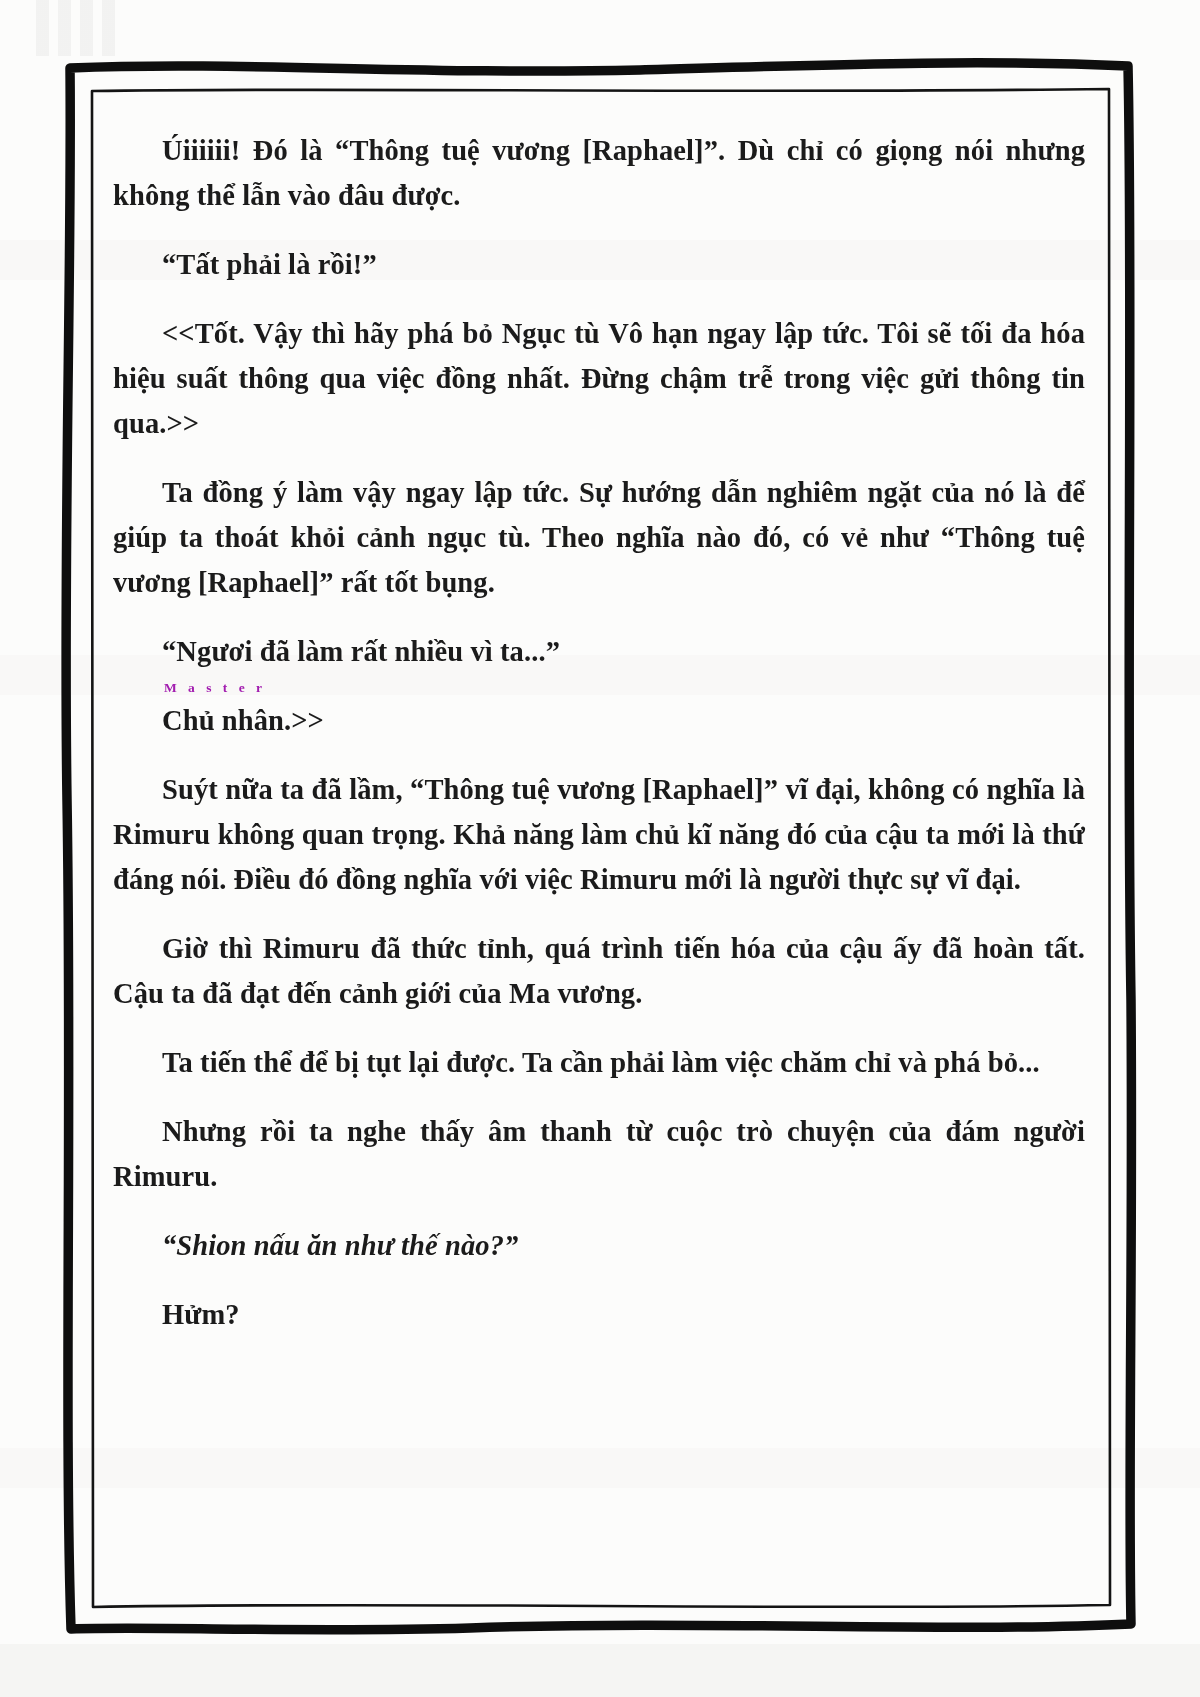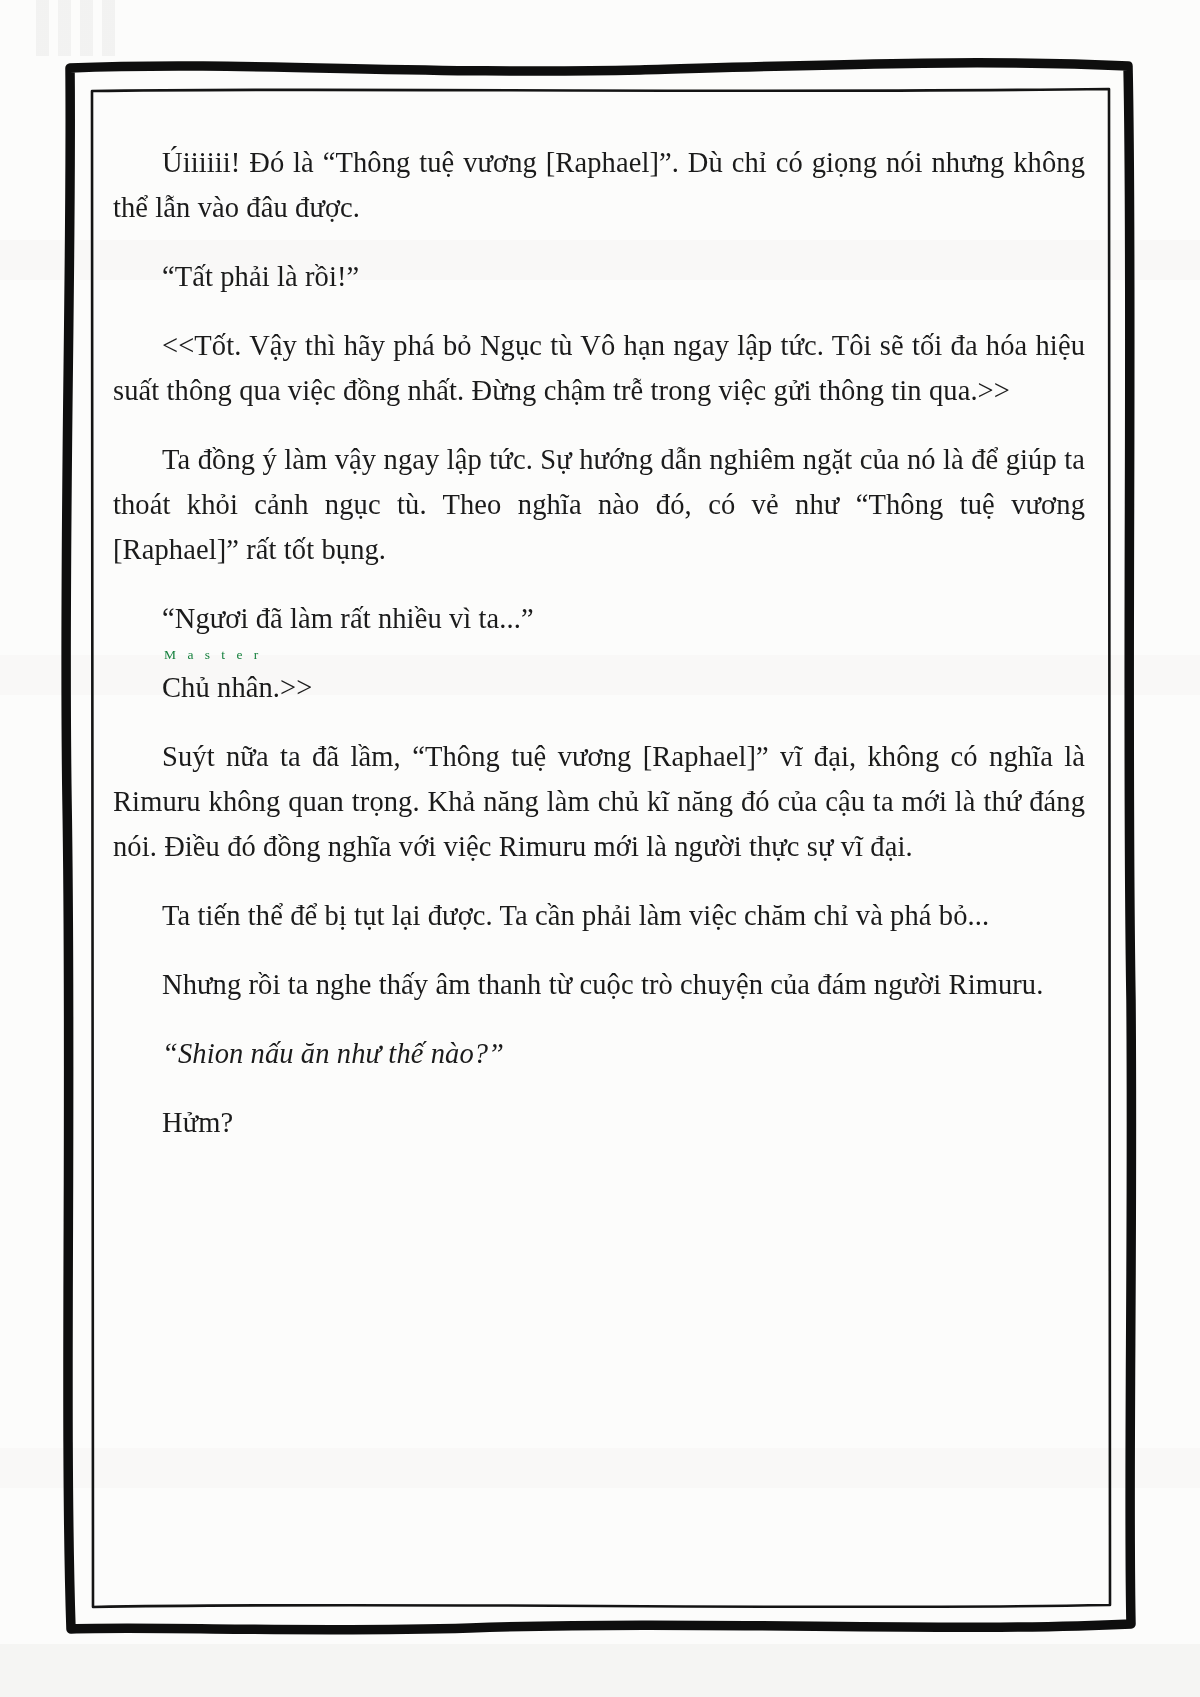--- a/index.html
+++ b/index.html
@@ -50,26 +50,27 @@
     position: absolute;
     left: 0;
     top: 0;
     width: 1200px;
     height: 1697px;
     pointer-events: none;
   }
   .page-text {
     position: absolute;
     left: 113px;
-    top: 140px;
+    top: 128px;
     width: 972px;
     font-size: 28.5px;
     line-height: 45px;
     text-align: justify;
     letter-spacing: 0.1px;
+    font-weight: bold;
   }
   .page-text p {
     margin: 0 0 24px 0;
     text-indent: 49px;
   }
   .page-text p.has-ruby {
     margin-top: 14px;
   }
   .page-text p.italic {
     font-style: italic;
@@ -80,21 +81,21 @@
     text-indent: 0;
   }
   .ruby-top {
     position: absolute;
     top: -17px;
     left: 2px;
     font-size: 13.5px;
     line-height: 14px;
     letter-spacing: 4px;
     white-space: nowrap;
-    color: #15803d;
+    color: #a21caf;
     font-style: normal;
   }
 </style>
 </head>
 <body>
 
 <div class="scan-stripes"></div>
 <div class="scan-band band-1"></div>
 <div class="scan-band band-2"></div>
 <div class="scan-band band-3"></div>
@@ -118,17 +119,18 @@
 </svg>
 
 <div class="page-text">
   <p>Úiiiiii! Đó là “Thông tuệ vương [Raphael]”. Dù chỉ có giọng nói nhưng không thể lẫn vào đâu được.</p>
   <p>“Tất phải là rồi!”</p>
   <p>&lt;&lt;Tốt. Vậy thì hãy phá bỏ Ngục tù Vô hạn ngay lập tức. Tôi sẽ tối đa hóa hiệu suất thông qua việc đồng nhất. Đừng chậm trễ trong việc gửi thông tin qua.&gt;&gt;</p>
   <p>Ta đồng ý làm vậy ngay lập tức. Sự hướng dẫn nghiêm ngặt của nó là để giúp ta thoát khỏi cảnh ngục tù. Theo nghĩa nào đó, có vẻ như “Thông tuệ vương [Raphael]” rất tốt bụng.</p>
   <p>“Ngươi đã làm rất nhiều vì ta...”</p>
   <p class="has-ruby"><span class="ruby-wrap"><span class="ruby-top">M a s t e r</span><span>Chủ nhân.</span></span><span>&gt;&gt;</span></p>
   <p>Suýt nữa ta đã lầm, “Thông tuệ vương [Raphael]” vĩ đại, không có nghĩa là Rimuru không quan trọng. Khả năng làm chủ kĩ năng đó của cậu ta mới là thứ đáng nói. Điều đó đồng nghĩa với việc Rimuru mới là người thực sự vĩ đại.</p>
+  <p>Giờ thì Rimuru đã thức tỉnh, quá trình tiến hóa của cậu ấy đã hoàn tất. Cậu ta đã đạt đến cảnh giới của Ma vương.</p>
   <p>Ta tiến thể để bị tụt lại được. Ta cần phải làm việc chăm chỉ và phá bỏ...</p>
   <p>Nhưng rồi ta nghe thấy âm thanh từ cuộc trò chuyện của đám người Rimuru.</p>
   <p class="italic">“Shion nấu ăn như thế nào?”</p>
   <p>Hửm?</p>
 </div>
 
 </body></html>

